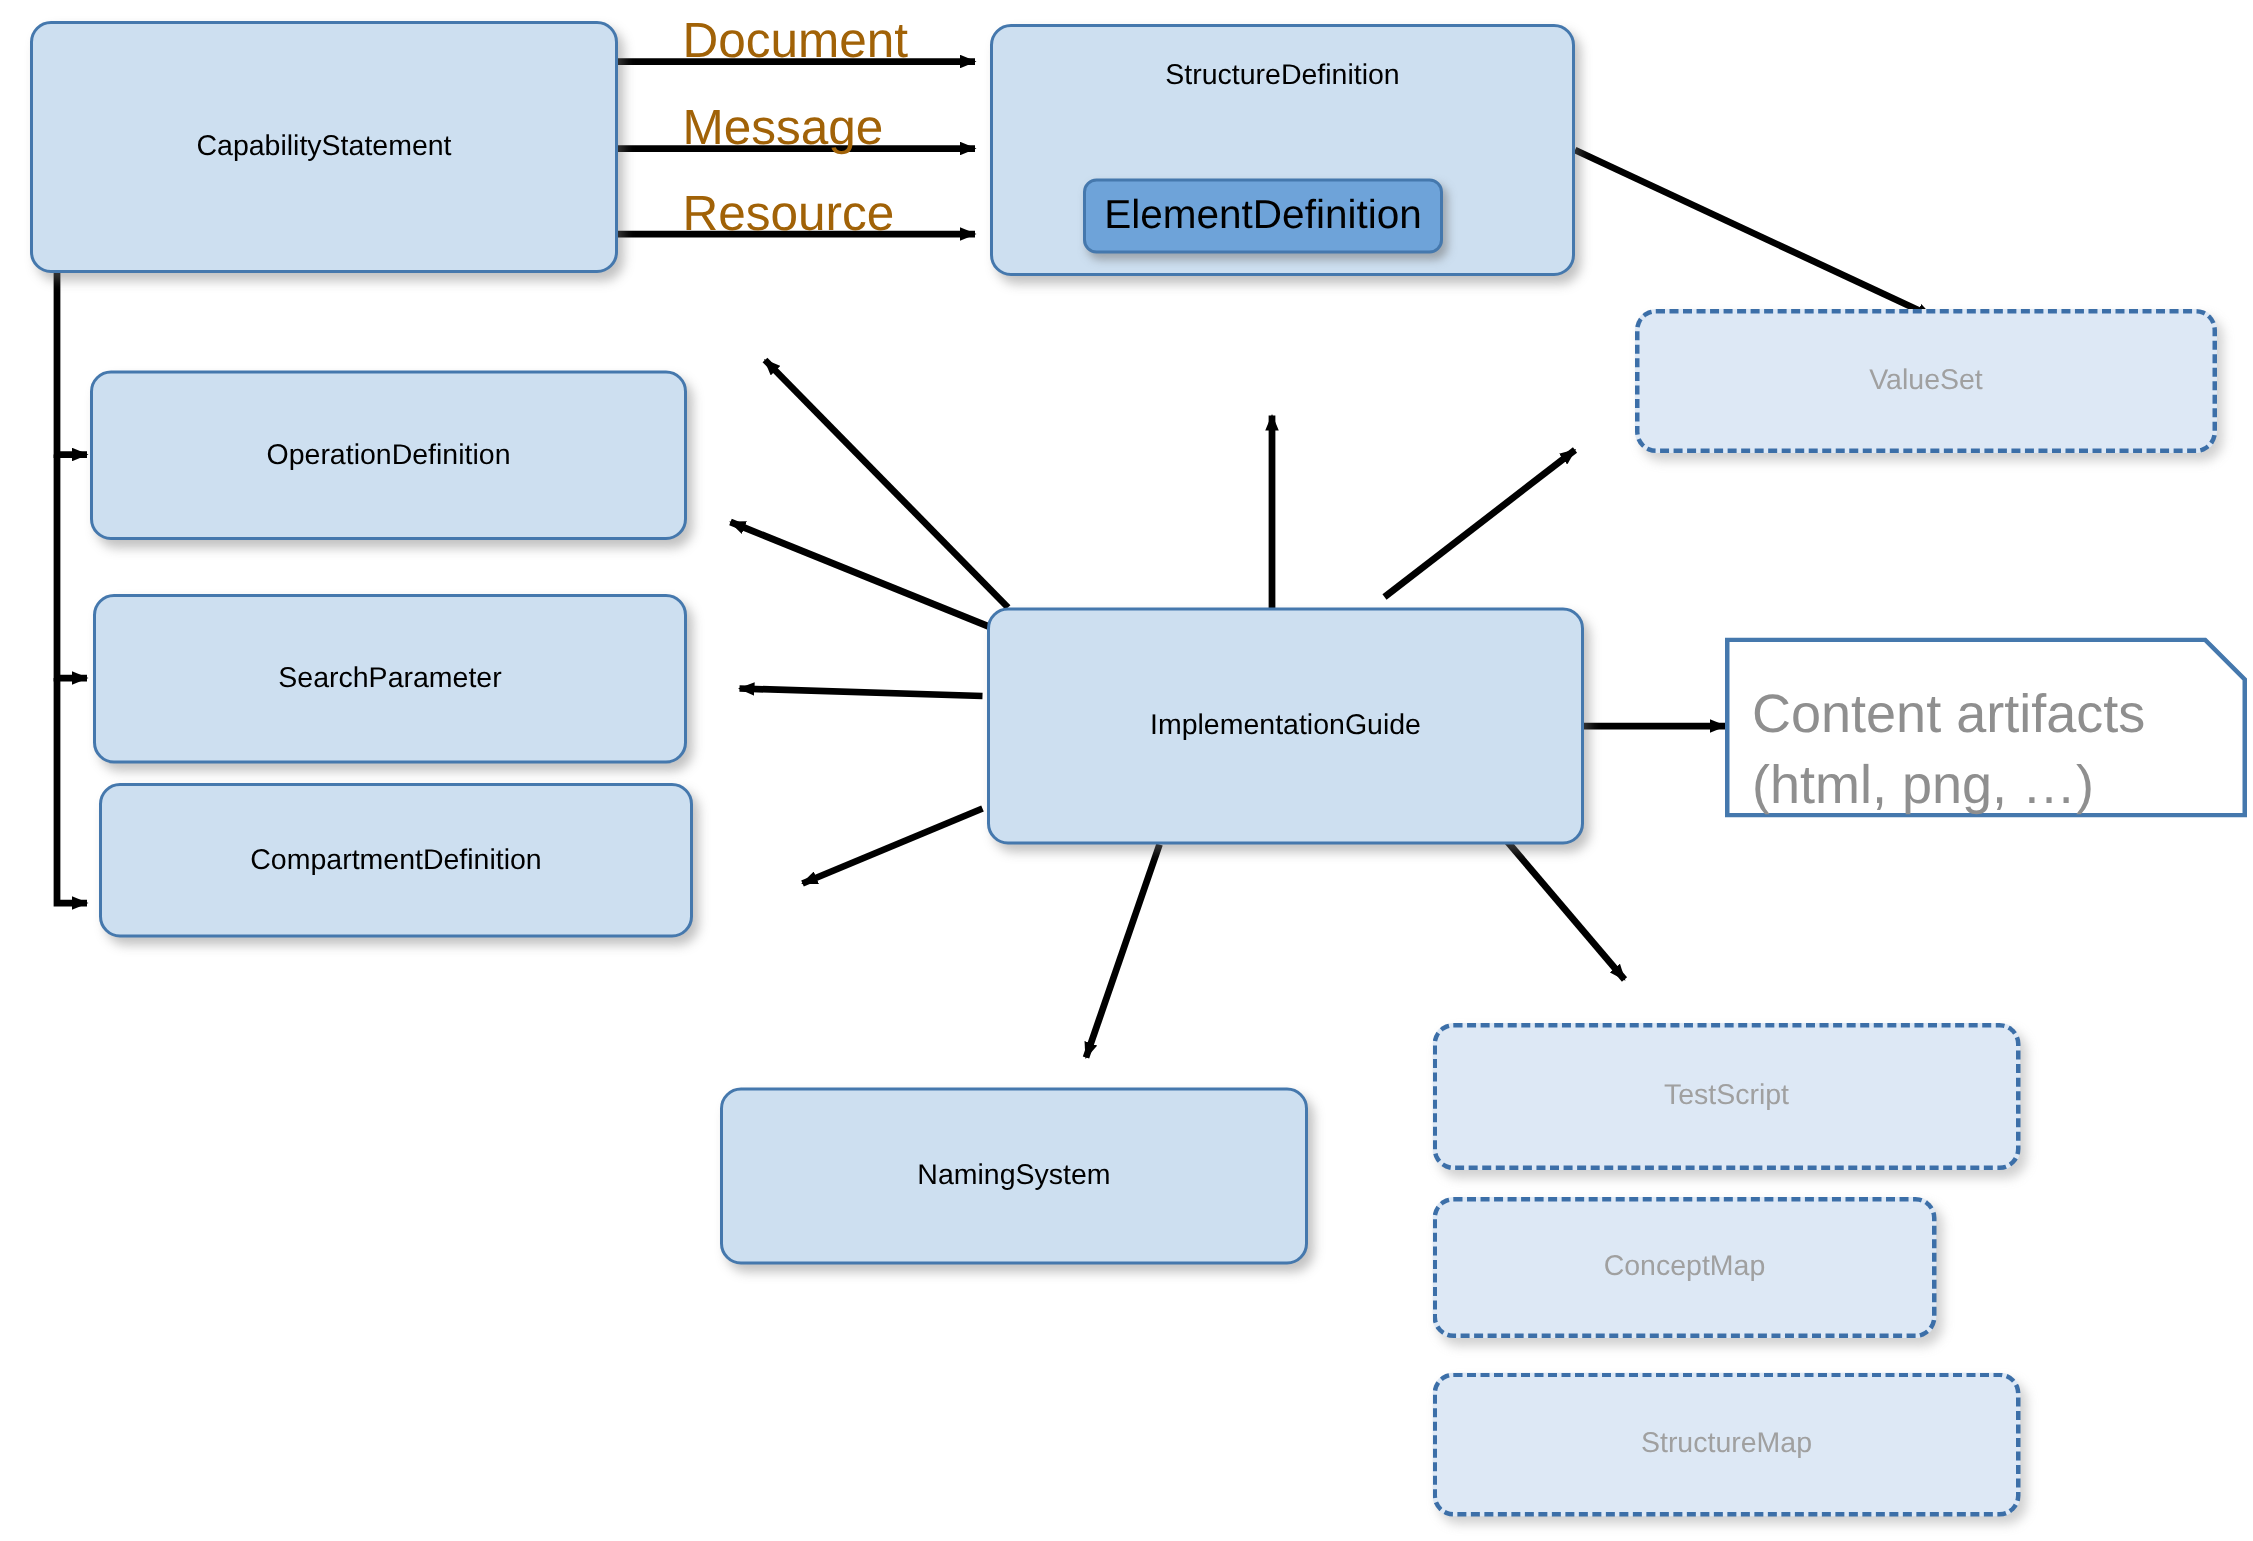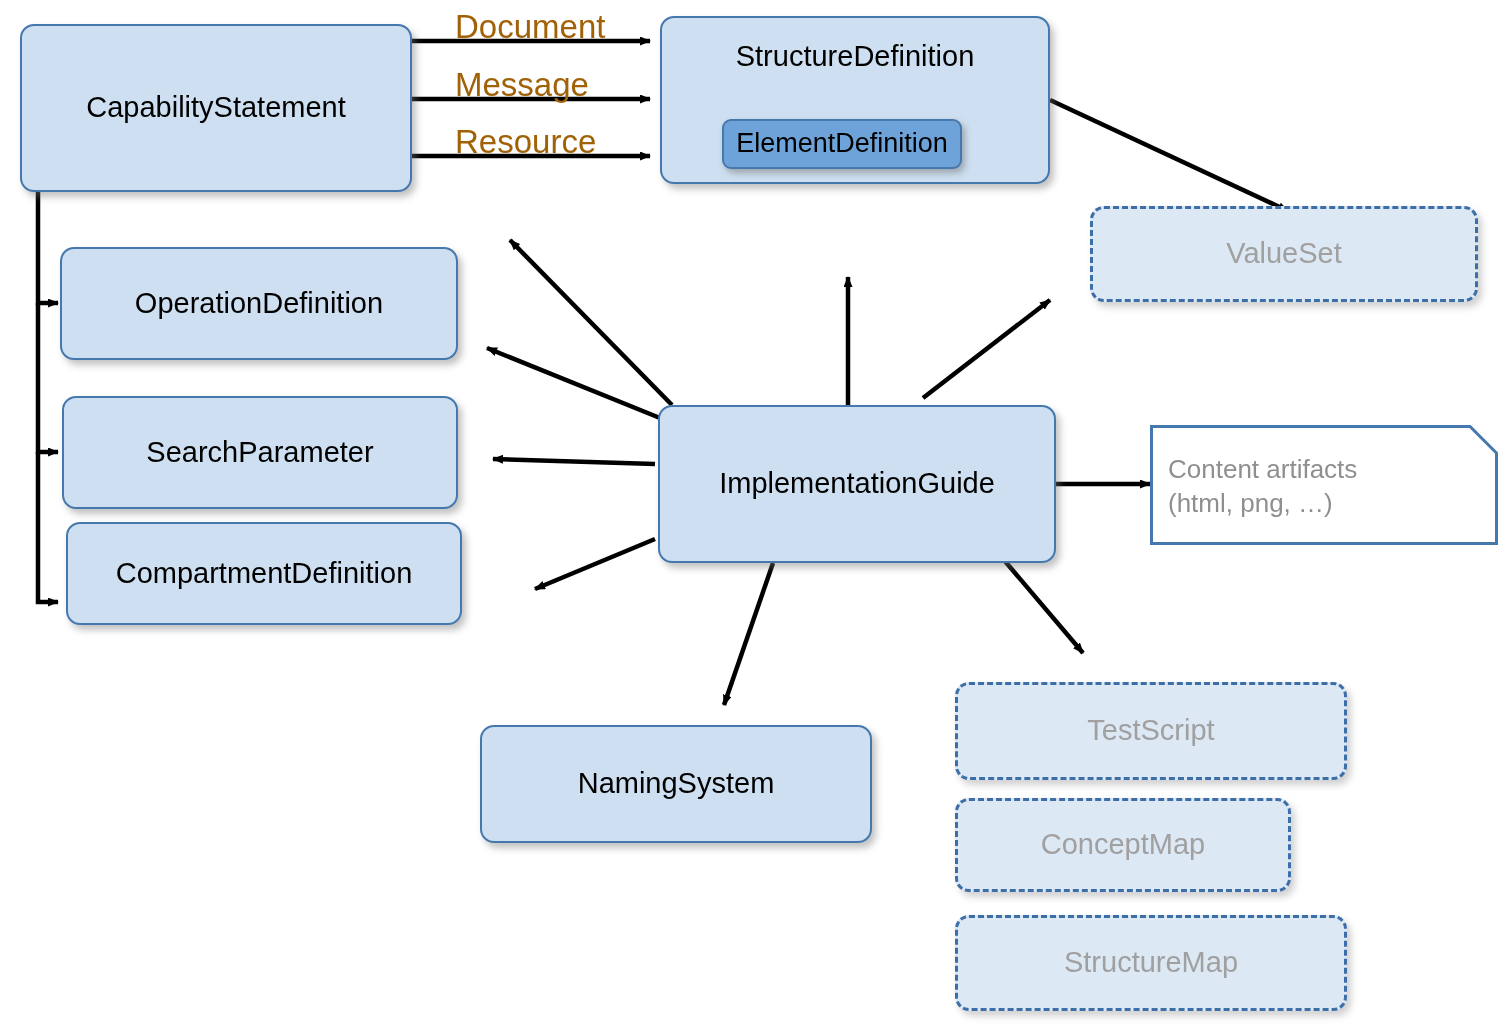--- a/index.html
+++ b/index.html
@@ -29,21 +29,21 @@
     position: absolute;
     box-sizing: border-box;
     display: flex;
     align-items: center;
     justify-content: center;
     text-align: center;
     border-radius: 14px;
     border: 2px solid #4578ad;
     background: #cddff0;
     color: #000000;
-    font-size: 29px;
+    font-size: 19px;
     line-height: 1.15;
     box-shadow: 4px 5px 7px rgba(120,120,120,0.45);
   }
   .node.top-label {
     align-items: flex-start;
     padding-top: 22px;
   }
   .node.ghost {
     background: #dde8f5;
     border: 3px dashed #3c6fa8;
@@ -54,21 +54,21 @@
     background: #6ea3d9;
     border: 2px solid #4578ad;
     border-radius: 9px;
     color: #000000;
     box-shadow: 3px 4px 6px rgba(110,110,110,0.5);
   }
   .note {
     position: absolute;
     box-sizing: border-box;
     color: #8f8f8f;
-    font-size: 26px;
+    font-size: 36px;
     line-height: 1.30;
   }
   .note .note-shape {
     position: absolute;
     left: 0; top: 0;
     width: 100%; height: 100%;
   }
   .note .note-text {
     position: relative;
     padding: 28px 0 0 18px;
@@ -113,21 +113,21 @@
       <path d="M1056,484 L1150,484"></path>
       <path d="M773,563 L724,705"></path>
       <path d="M1004,560 L1083,653"></path>
     </g>
   </svg>
 
   <div class="edge-label" style="left:455px; top:8px;">Document</div>
   <div class="edge-label" style="left:455px; top:66px;">Message</div>
   <div class="edge-label" style="left:455px; top:123px;">Resource</div>
 
-  <div class="node" style="left:20px; top:24px; width:392px; height:168px;justify-content:center;">
+  <div class="node" style="left:20px; top:14px; width:392px; height:168px;justify-content:center;">
     <span>CapabilityStatement</span>
   </div>
 
   <div class="node top-label" style="left:660px; top:16px; width:390px; height:168px;">
     <span>StructureDefinition</span>
   </div>
 
   <div class="node nested" style="left:722px; top:119px; width:240px; height:50px; font-size:27px;">
     <span>ElementDefinition</span>
   </div>

